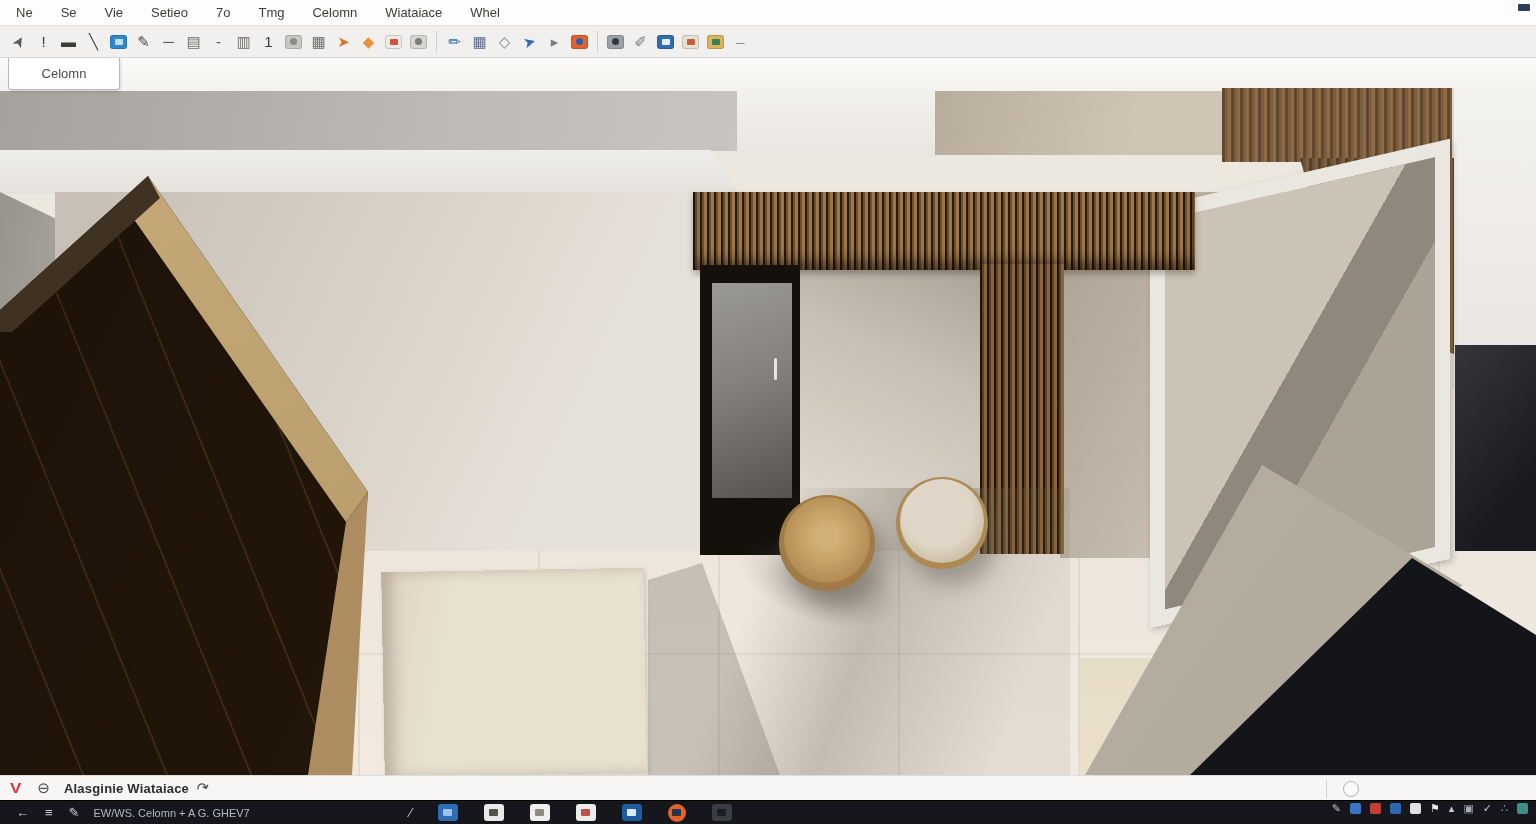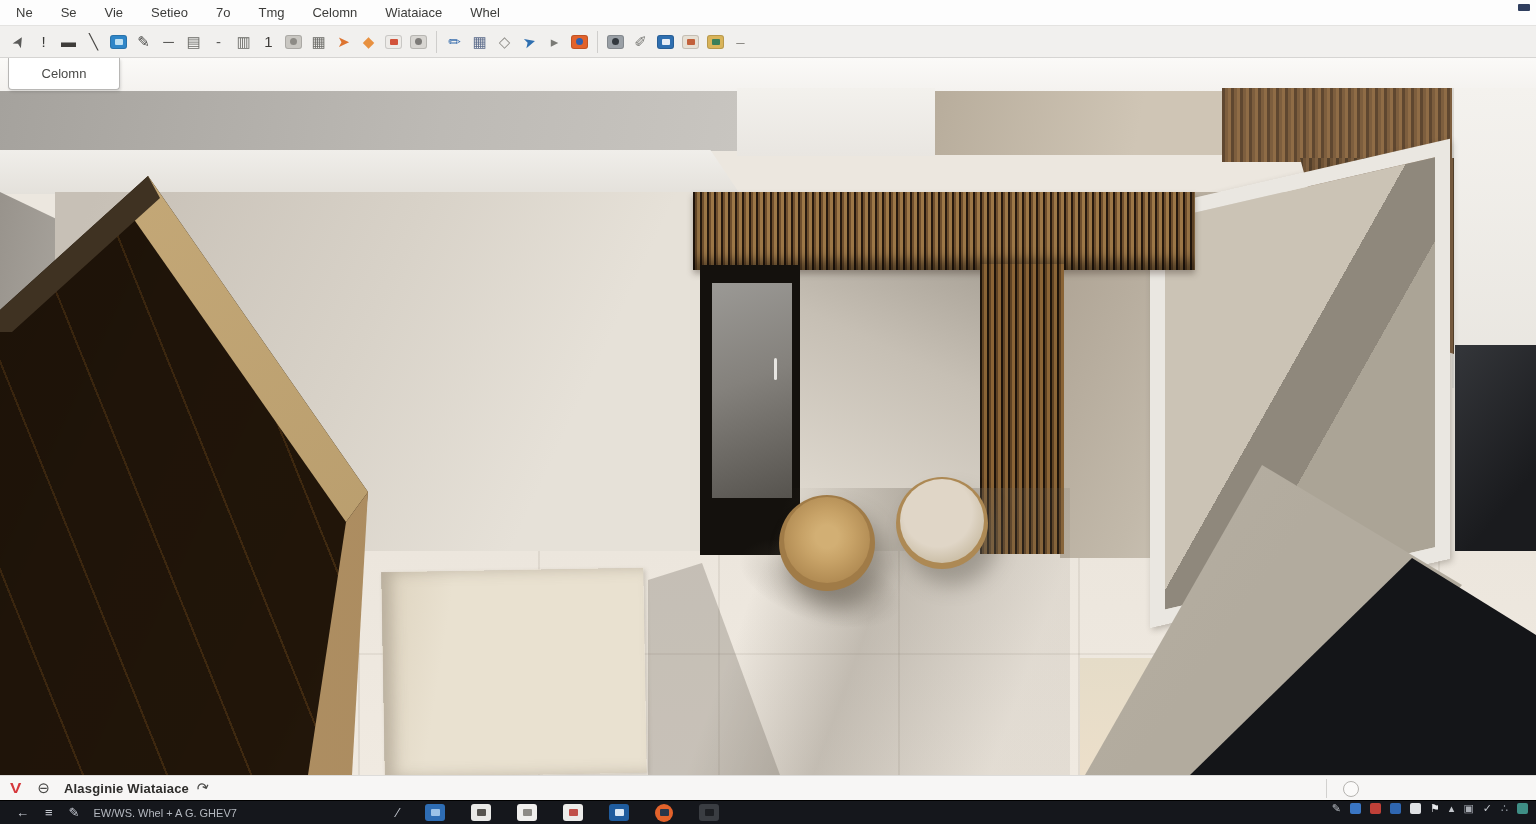--- a/index.html
+++ b/index.html
@@ -338,21 +338,21 @@
       <div class="circ"></div>
     </div>
   </div>
 
   <div class="taskbar" id="taskbar" style="background: rgb(21, 23, 28);">
     <div class="tk-left" id="tk-left">
         <span>←</span>
         <span>≡</span>
         <span>✎</span>
       </div>
-    <span class="tk-text">EW/WS. Whel + A G. GHEV7</span>
+    <span class="tk-text">EW/WS. Celomn + A G. GHEV7</span>
     <div class="tk-apps" id="tk-apps">
         <span class="tk-glyph" style="color: rgb(200, 204, 212);">∕</span>
         <div class="tk-app" style="background: rgb(46, 109, 180);">
           <div class="inner" style="background: rgb(156, 194, 232);"></div>
         </div>
         <div class="tk-app" style="background: rgb(233, 233, 231);">
           <div class="inner" style="background: rgb(85, 83, 79);"></div>
         </div>
         <div class="tk-app" style="background: rgb(240, 239, 237);">
           <div class="inner" style="background: rgb(141, 139, 134);"></div>

